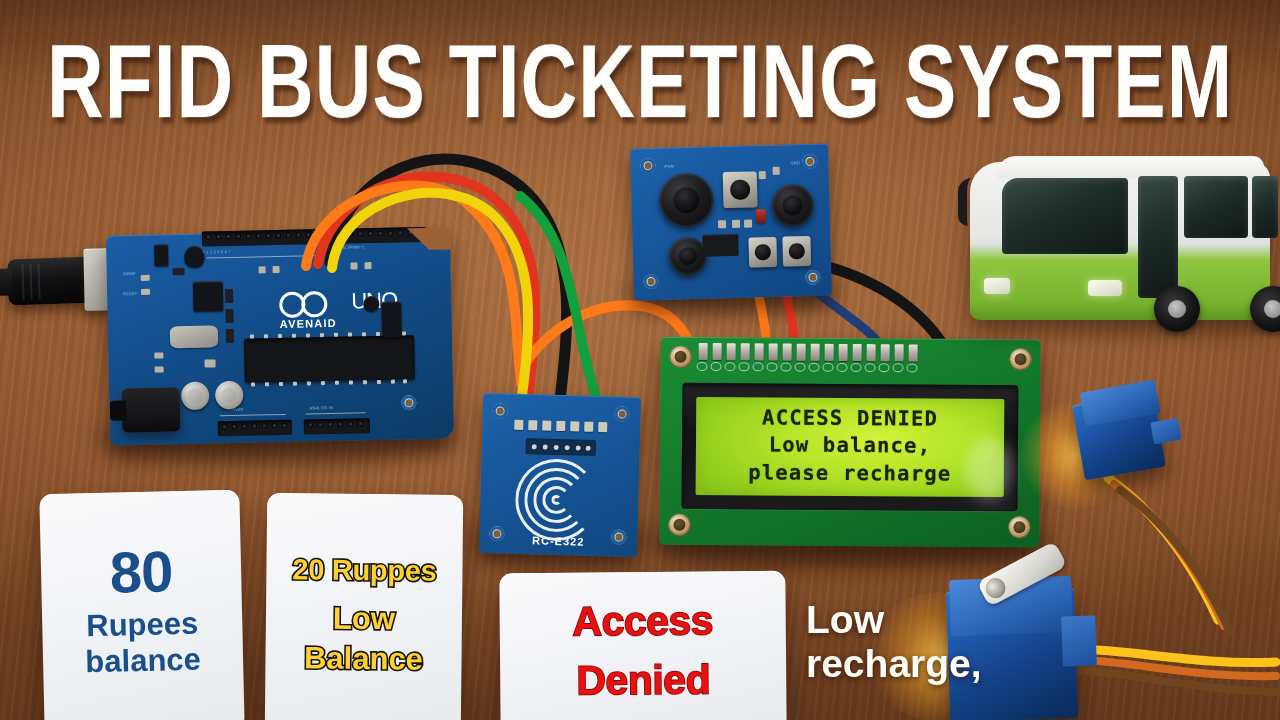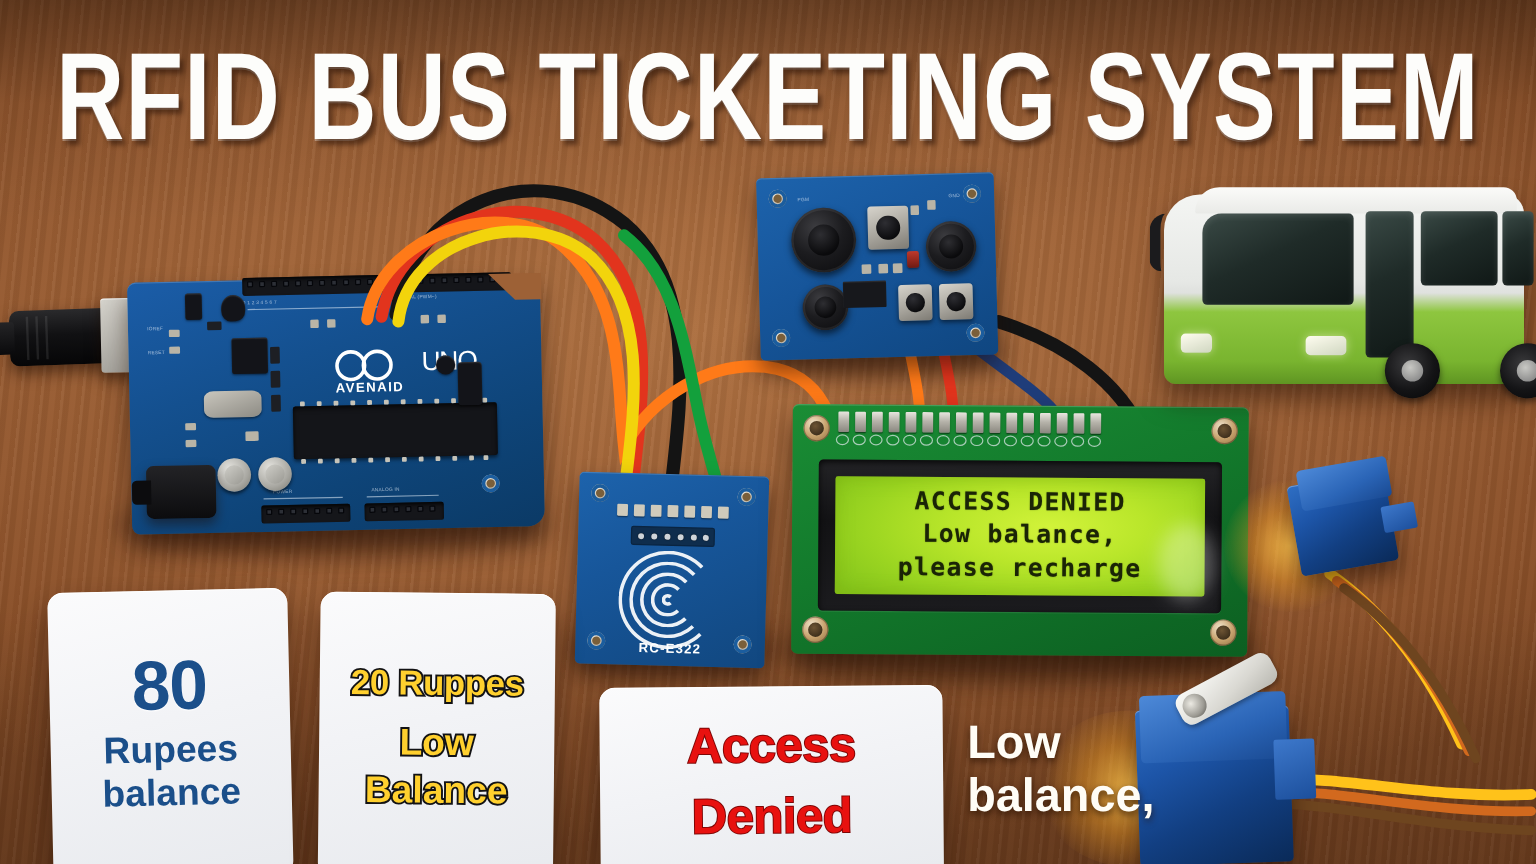--- a/index.html
+++ b/index.html
@@ -615,16 +615,16 @@
     <div class="c2-l3">Balance</div>
   </div>
 
   <div class="card" id="card3">
     <div class="c3-l1">Access</div>
     <div class="c3-l2">Denied</div>
   </div>
 
   <div id="caption">
     <div>Low</div>
-    <div>balance,</div>
+    <div>recharge,</div>
   </div>
 
 </div>
 
 </body></html>

